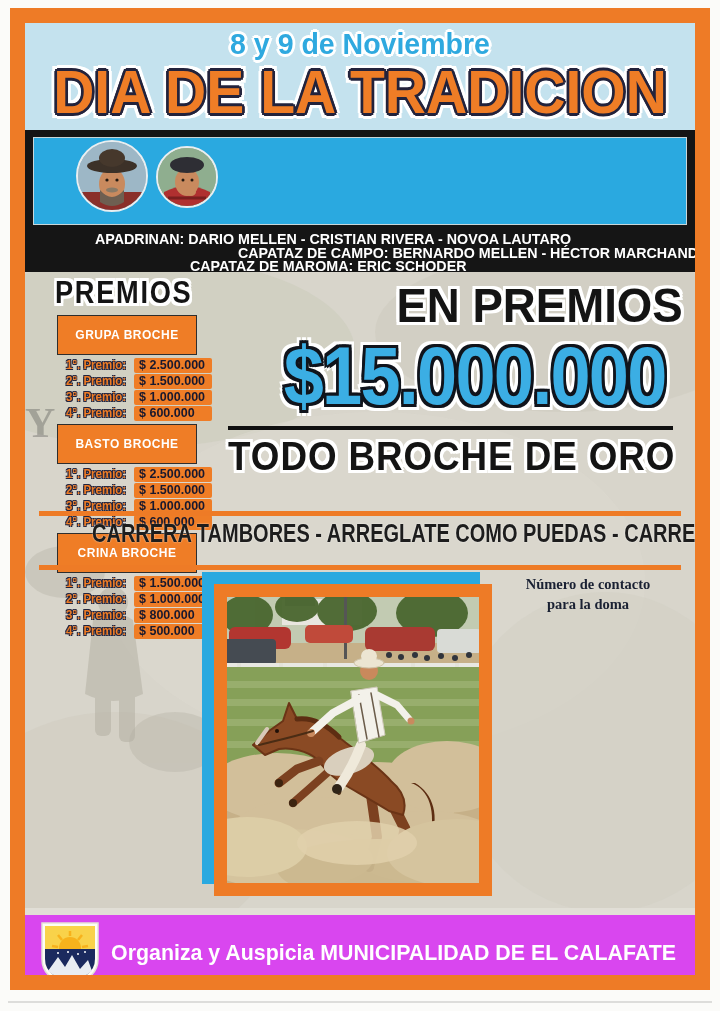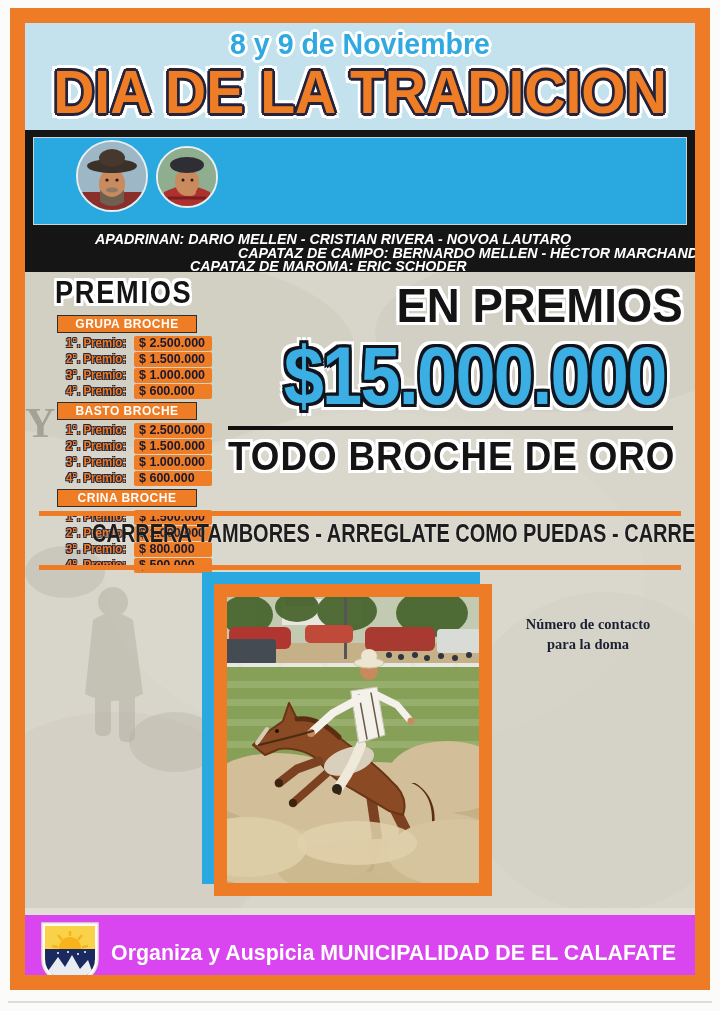--- a/index.html
+++ b/index.html
@@ -30,35 +30,35 @@
   .blue-strip{position:absolute;left:8px;right:8px;top:7px;height:88px;background:#2AA9E0;
       border:1px solid #c9d6d8;box-sizing:border-box;}
   .avatar{position:absolute;border-radius:50%;overflow:hidden;border:2px solid #e9eef0;background:#9db7c6;}
   .avatar.a1{left:42px;top:2px;width:68px;height:68px;}
   .avatar.a2{left:122px;top:8px;width:58px;height:58px;background:#8fae8f;}
   .blue-texts{position:absolute;left:185px;right:10px;top:0;height:100%;text-align:center;color:#fff;}
   .blue-heading{margin-top:15px;font-size:25px;font-weight:800;transform:scaleX(.95);
       text-shadow:1px 2px 2px rgba(10,20,60,.55);}
   .blue-names{margin-top:9px;font-size:21px;font-weight:800;transform:scaleX(.92);
       text-shadow:1px 2px 2px rgba(10,20,60,.55);}
-  .officials{position:absolute;left:0;top:102px;width:100%;color:#fff;font-weight:700;font-style:italic;}
+  .officials{position:absolute;left:0;top:102px;width:100%;color:#fff;font-weight:700;}
   .off-line{font-size:15.5px;line-height:13.5px;white-space:nowrap;transform:scaleX(.92);
       transform-origin:left center;}
   .off-1{margin-left:70px;}  .off-2{margin-left:213px;}  .off-3{margin-left:165px;}
 
   
   .backdrop{position:absolute;left:0;right:0;top:249px;bottom:0;z-index:0;background:#d8d5cb;}
   .backdrop svg{display:block;width:100%;height:100%;}
 
   
   .premios-col{position:absolute;left:15px;top:251px;width:185px;z-index:1;}
   .premios-title{margin:0 0 3px 15px;font-size:32px;font-weight:800;letter-spacing:2px;
       color:#141414;transform:scaleX(.85);transform-origin:left center;}
   .cat-bar{margin:4px 0 3px 17px;width:138px;background:#EF7D26;border:1px solid #2e2e2e;
-      color:#fff;font-size:12px;font-weight:800;text-align:center;padding:1px 0;letter-spacing:.5px;}
+      color:#fff;font-size:12px;font-weight:800;text-align:center;padding:12px 0;letter-spacing:.5px;}
   .p-row{display:flex;align-items:center;margin:0 0 2px 26px;height:14px;}
   .p-label{width:60px;font-size:12.5px;font-weight:800;color:#EF7D26;white-space:nowrap;
       transform:scaleX(.92);transform-origin:left center;
       text-shadow:-1px -1px 0 #23233c,1px -1px 0 #23233c,-1px 1px 0 #23233c,1px 1px 0 #23233c;}
   .p-value{margin-left:8px;background:#EF7D26;border-radius:2px;padding:0 5px 1px 5px;
       font-size:12.5px;font-weight:800;color:#18182e;min-width:68px;}
 
   
   .totals-col{position:absolute;left:180px;top:255px;width:490px;text-align:right;z-index:1;}
   .gp-kicker{font-size:48px;font-weight:800;color:#141414;transform:scaleX(.95);}
@@ -83,21 +83,21 @@
   .photo-group{position:absolute;left:177px;top:549px;width:305px;height:340px;z-index:1;}
   .frame-blue{position:absolute;left:0;top:0;width:278px;height:312px;box-sizing:border-box;
       border:13px solid #2AA9E0;}
   .frame-orange{position:absolute;left:12px;top:12px;width:278px;height:312px;box-sizing:border-box;
       border:13px solid #EE7B26;}
   .photo{position:absolute;left:25px;top:25px;width:252px;height:286px;overflow:hidden;background:#c6b088;}
   .photo svg{display:block;}
 
   
   .contact{position:absolute;left:452px;top:552px;width:222px;text-align:center;z-index:1;
-      font-family:"Liberation Serif",serif;font-weight:bold;font-size:14.5px;color:#1a2133;line-height:1.35;margin-top:40px;}
+      font-family:"Liberation Serif",serif;font-weight:bold;font-size:14.5px;color:#1a2133;line-height:1.35;}
 
   
   .footer{position:absolute;left:-15px;right:-15px;bottom:-15px;height:75px;background:#d946ef;
       z-index:2;display:flex;align-items:center;}
   .crest{margin-left:28px;width:64px;height:68px;flex:0 0 auto;}
   .footer-text{flex:1;text-align:center;color:#fff;font-size:22px;font-weight:800;
       transform:scaleX(.97);padding-right:26px;white-space:nowrap;}
 </style>
 </head>
 <body>

